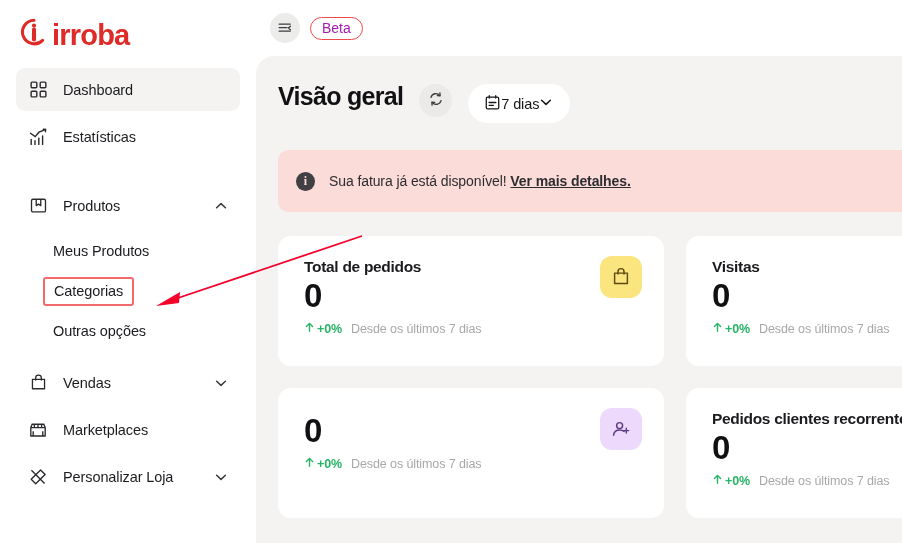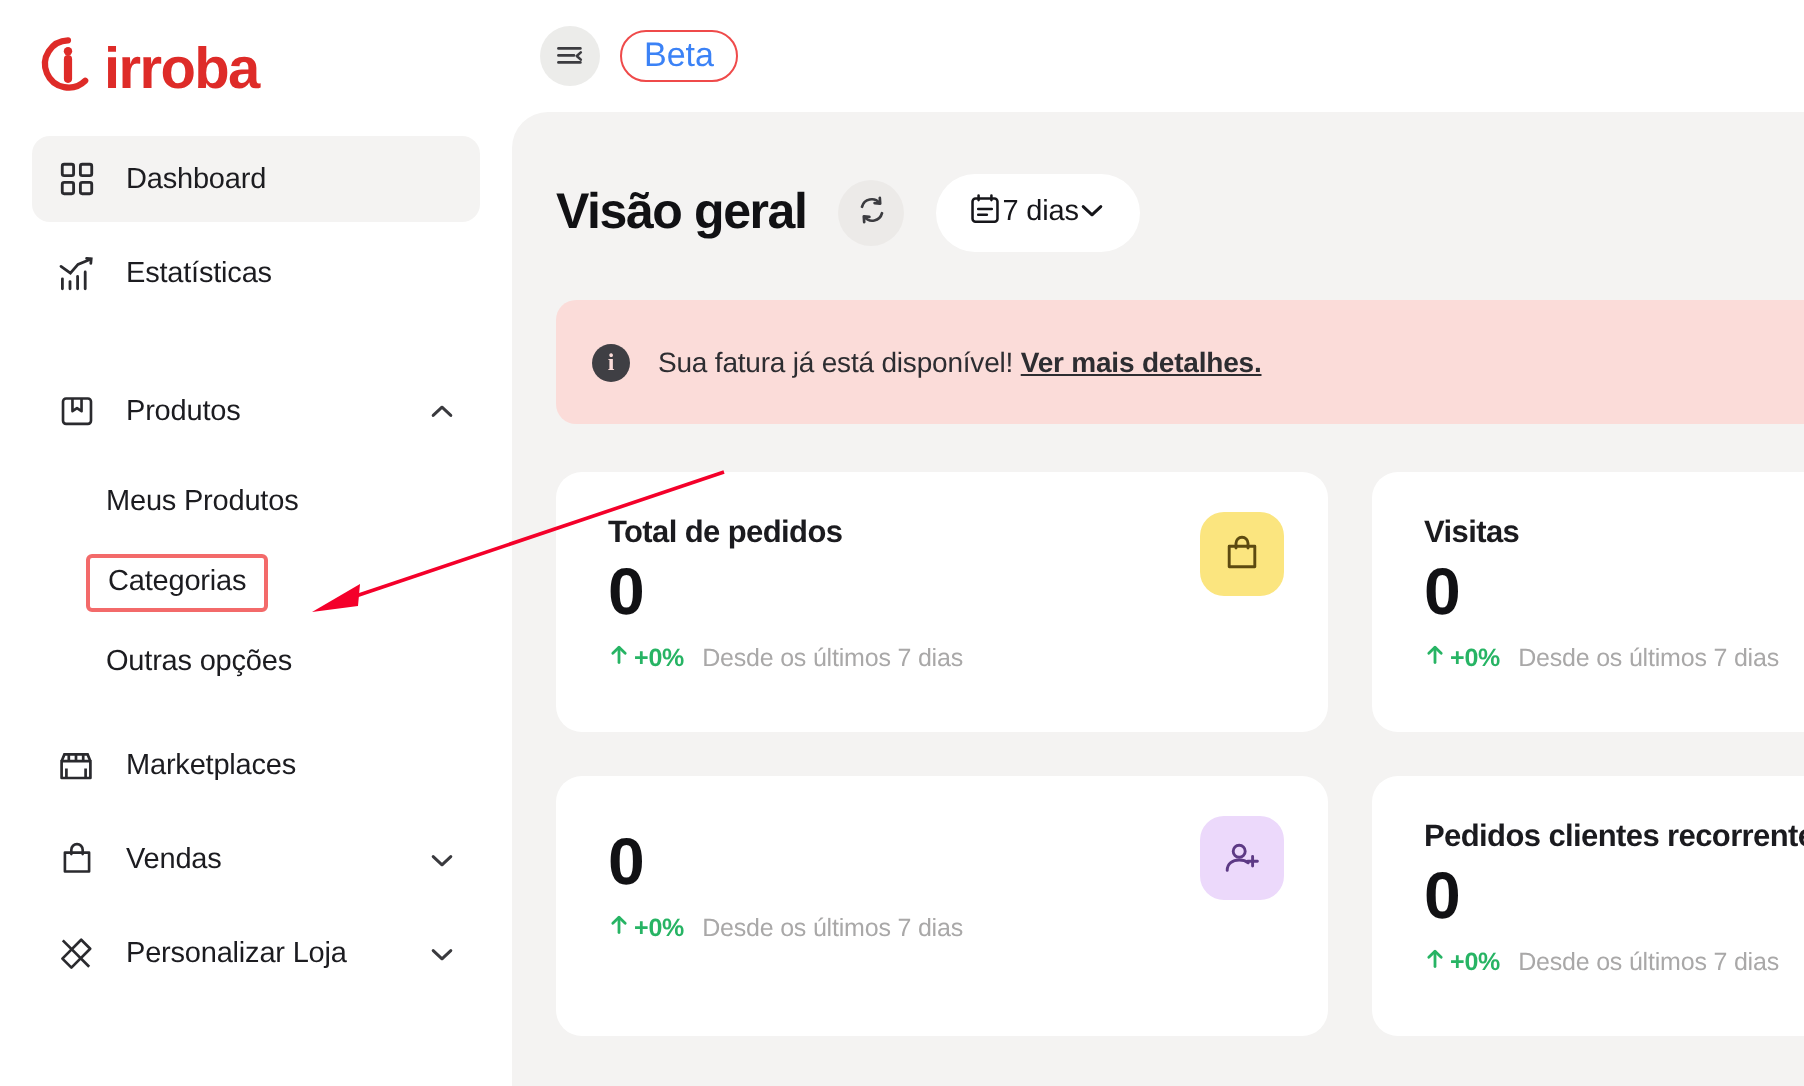--- a/index.html
+++ b/index.html
@@ -124,42 +124,41 @@
   .toggle-btn {
     width: 30px; height: 30px;
     border-radius: 50%;
     background: #ececea;
     display: flex; align-items: center; justify-content: center;
     cursor: pointer;
     border: none;
   }
   .beta-badge {
     border: 1px solid #ef4a4a;
-    color: #3b82f6;
+    color: #a21caf;
     border-radius: 20px;
-    font-size: 17px;
+    font-size: 14px;
     padding: 3px 11px 4px 11px;
     line-height: 1;
     cursor: pointer;
     background: #fff;
     font-family: "Liberation Sans", sans-serif;
   }
 
   .content {
     position: absolute;
     left: 0; right: 0; top: 56px; bottom: 0;
     background: #f4f3f2;
     border-top-left-radius: 18px;
     padding: 28px 0 0 22px;
     overflow: hidden;
   }
 
   .page-head {
     display: flex;
-    align-items: center;
     gap: 16px;
     height: 44px;
     margin-bottom: 22px;
   }
   .page-title {
     font-size: 25px;
     font-weight: 700;
     color: #111114;
     letter-spacing: -0.7px;
     line-height: 1;
@@ -362,43 +361,43 @@
         <span class="sub-label">Categorias</span>
       </div>
       <div class="sub-item">
         <span class="sub-label">Outras opções</span>
       </div>
 
       <div style="height:10px"></div>
 
       <div class="nav-item">
         <span class="nav-icon">
+          <svg width="17" height="17" viewBox="0 0 18 18" fill="none" stroke="#2a2a2e" stroke-width="1.4">
+            <path d="M2.6 5.6 L15.4 5.6 L15.4 15.6 L2.6 15.6 Z" stroke-linejoin="round"></path>
+            <path d="M6 6.4 L6 4.1 A3 3 0 0 1 12 4.1 L12 6.4" stroke-linecap="round"></path>
+          </svg>
+        </span>
+        <span class="nav-label">Vendas</span>
+        <span class="nav-chevron">
+          <svg width="14" height="14" viewBox="0 0 14 14" fill="none" stroke="#3a3a3e" stroke-width="1.5" stroke-linecap="round" stroke-linejoin="round">
+            <path d="M2.6 5.3 L7 9.4 L11.4 5.3"></path>
+          </svg>
+        </span>
+      </div>
+
+      <div class="nav-item">
+        <span class="nav-icon">
           <svg width="18" height="18" viewBox="0 0 18 18" fill="none" stroke="#2a2a2e" stroke-width="1.35">
             <path d="M1.8 6.6 L16.2 6.6 L16.2 15 L1.8 15 Z" stroke-linejoin="round"></path>
             <path d="M1.8 6.6 L3.2 3.2 L14.8 3.2 L16.2 6.6"></path>
             <path d="M5.4 6.6 L5.4 3.2 M9 6.6 L9 3.2 M12.6 6.6 L12.6 3.2"></path>
             <path d="M4.2 15 L4.2 10.2 M13.8 15 L13.8 10.2"></path>
           </svg>
         </span>
         <span class="nav-label">Marketplaces</span>
-      </div>
-
-      <div class="nav-item">
-        <span class="nav-icon">
-          <svg width="17" height="17" viewBox="0 0 18 18" fill="none" stroke="#2a2a2e" stroke-width="1.4">
-            <path d="M2.6 5.6 L15.4 5.6 L15.4 15.6 L2.6 15.6 Z" stroke-linejoin="round"></path>
-            <path d="M6 6.4 L6 4.1 A3 3 0 0 1 12 4.1 L12 6.4" stroke-linecap="round"></path>
-          </svg>
-        </span>
-        <span class="nav-label">Vendas</span>
-        <span class="nav-chevron">
-          <svg width="14" height="14" viewBox="0 0 14 14" fill="none" stroke="#3a3a3e" stroke-width="1.5" stroke-linecap="round" stroke-linejoin="round">
-            <path d="M2.6 5.3 L7 9.4 L11.4 5.3"></path>
-          </svg>
-        </span>
       </div>
 
       <div class="nav-item">
         <span class="nav-icon">
           <svg width="18" height="18" viewBox="0 0 18 18" fill="none" stroke="#2a2a2e" stroke-width="1.35" stroke-linejoin="round">
             <path d="M11.6 1.9 L16.1 6.4 L6.7 15.8 L2.2 11.3 Z"></path>
             <path d="M2.4 2.2 L15.6 15.4"></path>
           </svg>
         </span>
         <span class="nav-label">Personalizar Loja</span>

